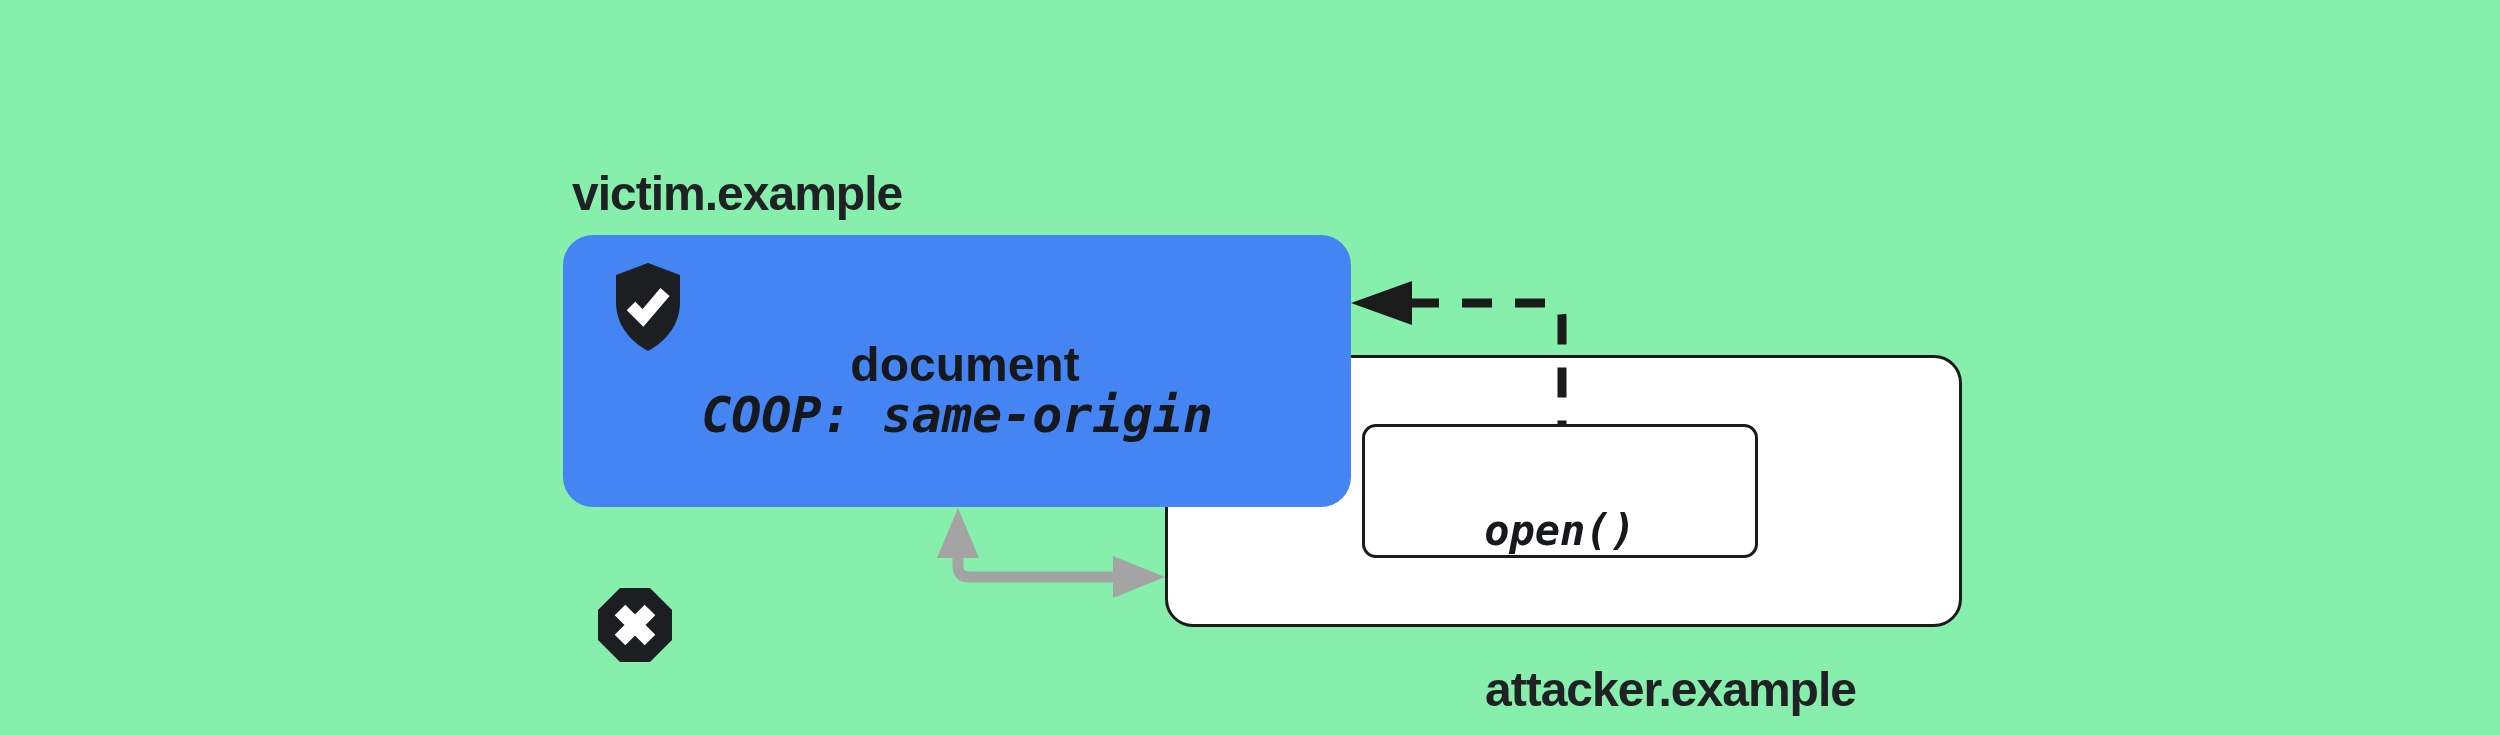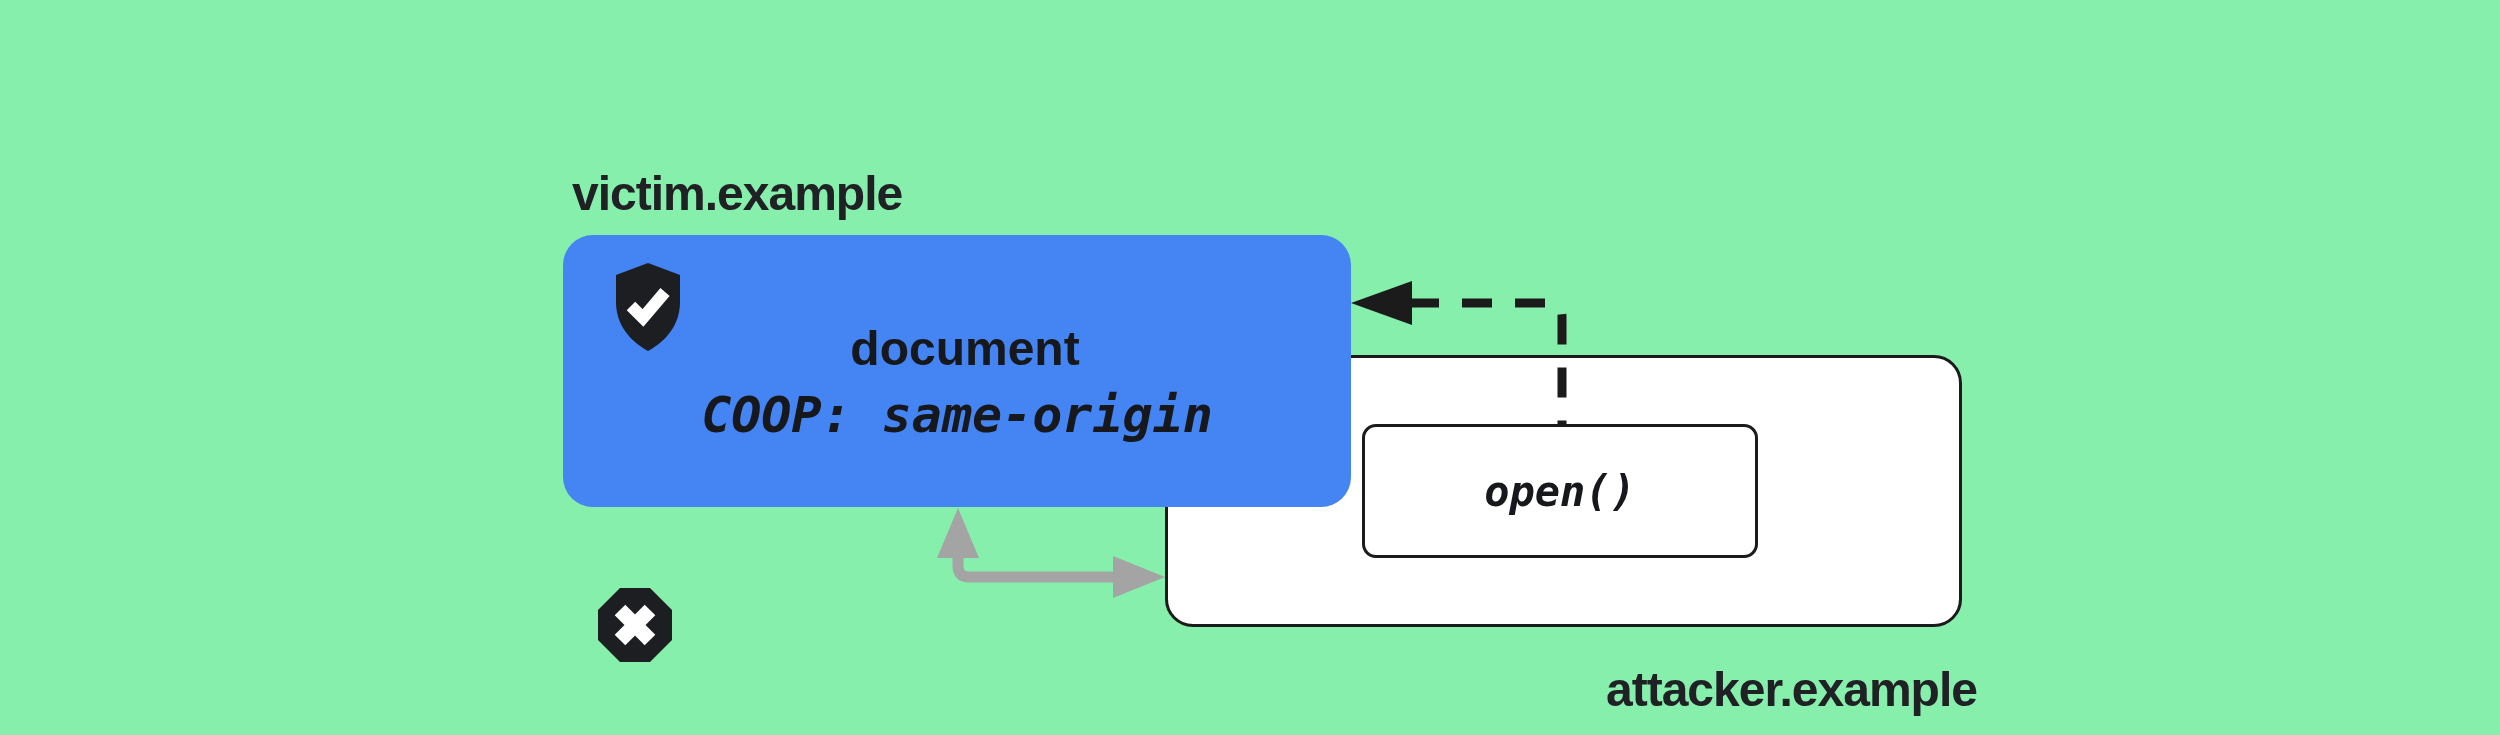--- a/index.html
+++ b/index.html
@@ -16,42 +16,42 @@
     position: absolute;
     font-weight: 700;
     font-size: 48px;
     letter-spacing: -1px;
     color: #202124;
     white-space: nowrap;
     line-height: 1.0;
   }
   .victim-label   { left: 572px;  top: 170px; }
   .nocomm-label   { left: 702px;  top: 612px; }
-  .attacker-label { left: 1606px; top: 666px; text-align: center; }
+  .attacker-label { left: 1485px; top: 666px; text-align: center; }
 
   .attacker-box {
     position: absolute;
     left: 1165px; top: 355px;
     width: 797px; height: 272px;
     background: #ffffff;
     border: 3px solid #1b1b1b;
     border-radius: 28px;
     box-sizing: border-box;
     z-index: 1;
   }
   .open-box {
     position: absolute;
     left: 1362px; top: 424px;
     width: 396px; height: 134px;
     background: #ffffff;
     border: 3px solid #1b1b1b;
     border-radius: 14px;
     box-sizing: border-box;
     display: flex;
-    align-items: center;
+    align-items: flex-end;
     justify-content: center;
     z-index: 2;
   }
   .mono {
     font-family: "DejaVu Sans Mono", monospace;
     font-weight: 700;
     color: #16181c;
     font-style: italic;
   }
   .open-box .mono { font-size: 42px; }
@@ -59,21 +59,21 @@
   .victim-box {
     position: absolute;
     left: 563px; top: 235px;
     width: 788px; height: 272px;
     background: #4484f3;
     border-radius: 30px;
     z-index: 3;
   }
   .victim-box .doc-line {
     position: absolute;
-    left: 0; right: 0; top: 90px;
+    left: 0; right: 0; top: 106px;
     text-align: center;
     font-weight: 700;
     font-size: 48px;
     color: #16181c;
     line-height: 1.0;
     padding-left: 16px;
   }
   .victim-box .coop-line {
     position: absolute;
     left: 0; right: 0; top: 155px;

